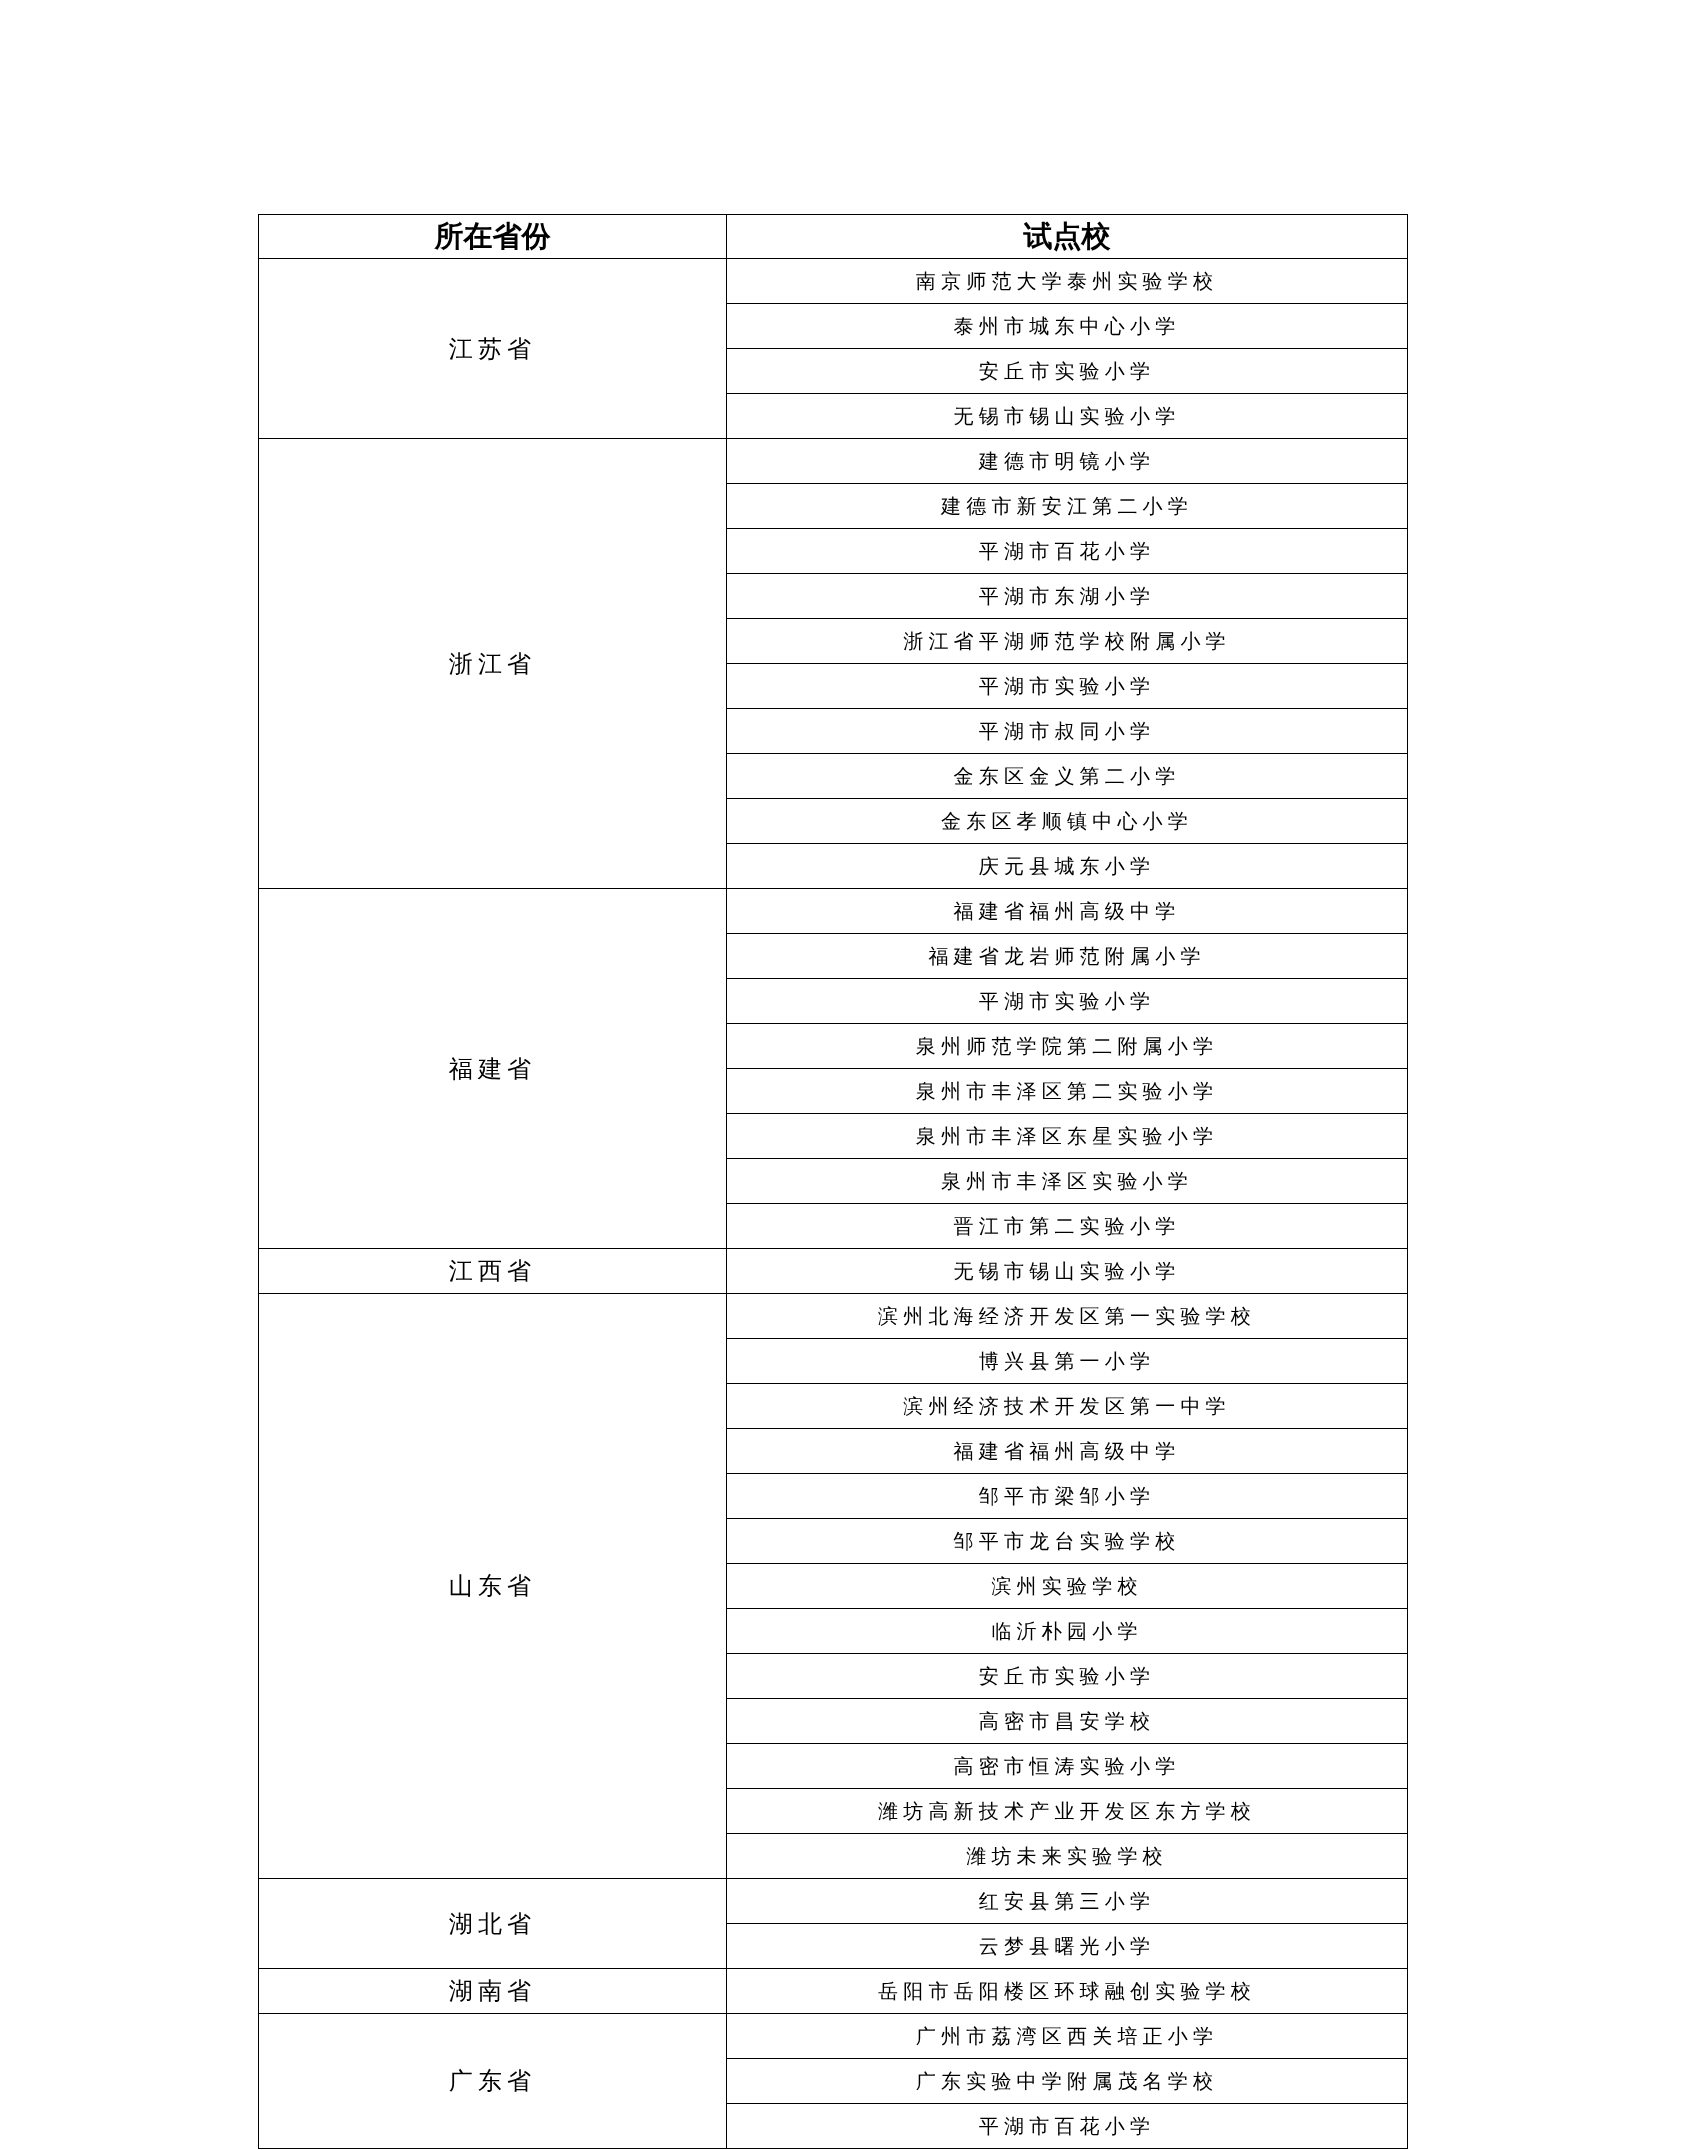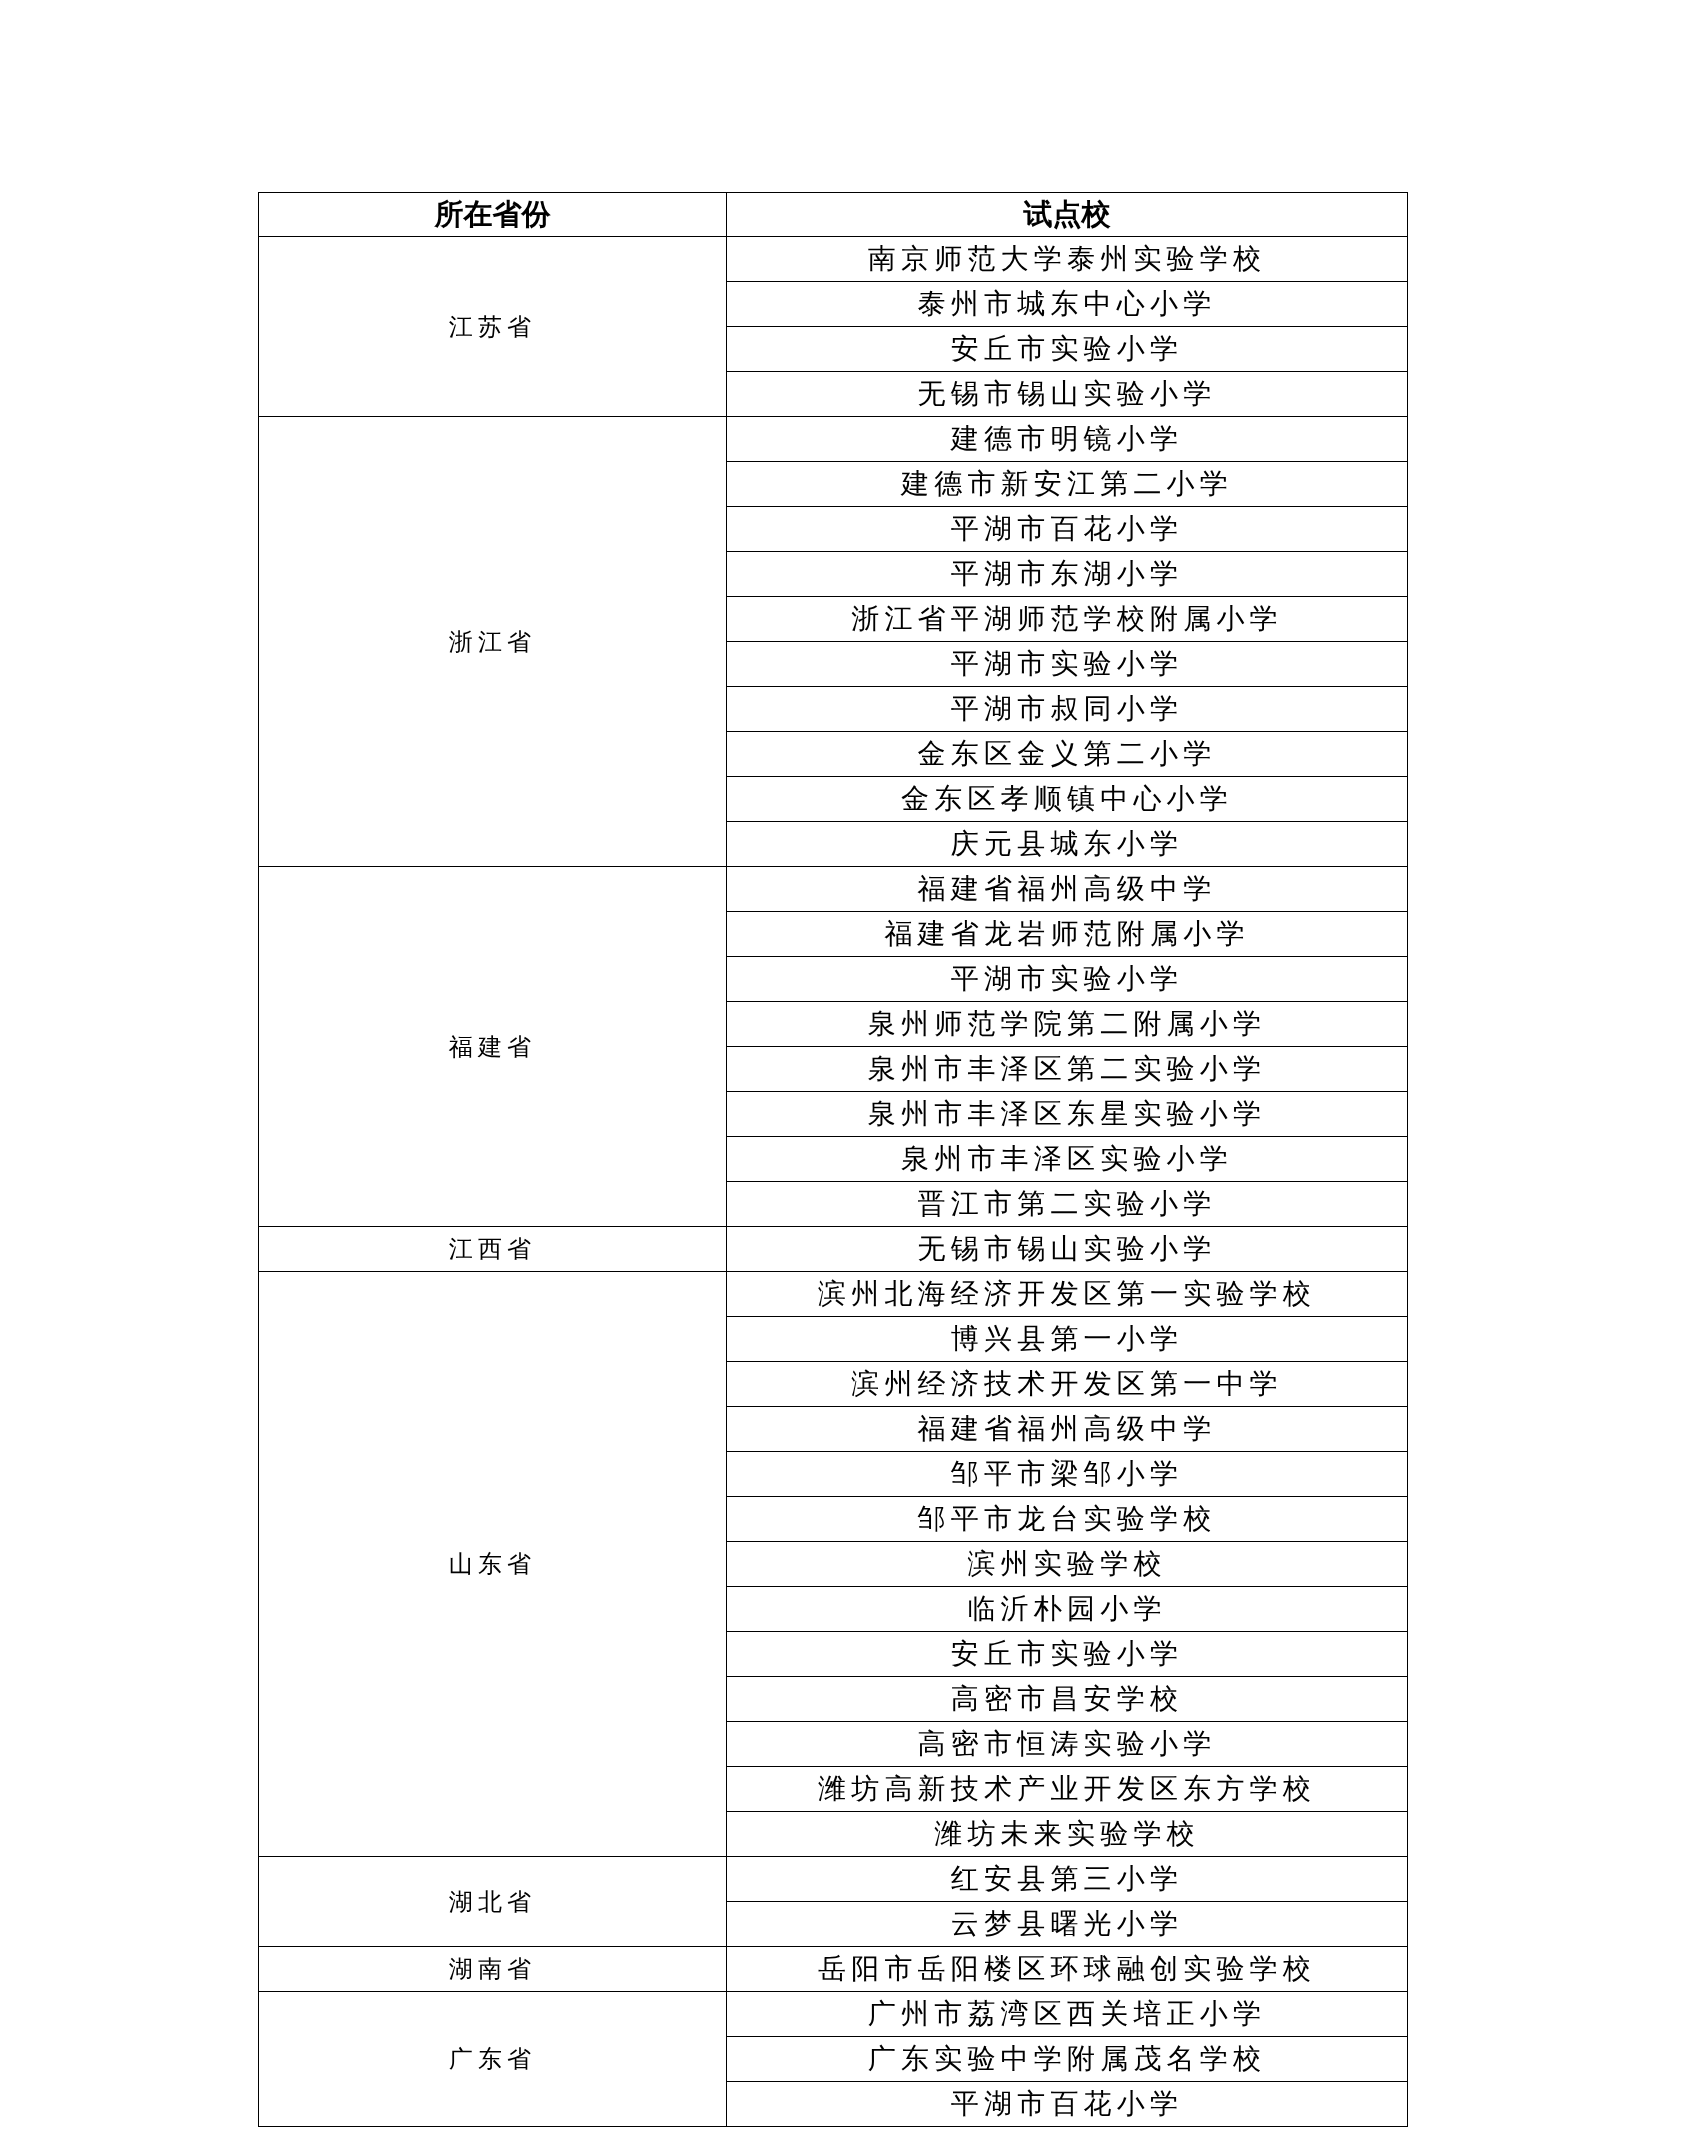--- a/index.html
+++ b/index.html
@@ -18,21 +18,21 @@
   .page {
     position: absolute;
     left: 0; top: 0;
     width: 1707px;
     height: 2414px;
     background: #ffffff;
   }
   table.pilot-table {
     position: absolute;
     left: 258px;
-    top: 192px;
+    top: 214px;
     width: 1149px;
     border-collapse: collapse;
     table-layout: fixed;
   }
   table.pilot-table col.c1 { width: 468px; }
   table.pilot-table col.c2 { width: 681px; }
   table.pilot-table th,
   table.pilot-table td {
     border: 1.7px solid #000000;
     text-align: center;
@@ -42,21 +42,21 @@
   }
   table.pilot-table th {
     height: 43px;
     font-family: "DejaVu Sans", "Liberation Sans", sans-serif;
     font-weight: bold;
     font-size: 29px;
     letter-spacing: 0;
   }
   table.pilot-table td {
     height: 44px;
-    font-size: 28px;
+    font-size: 20px;
     letter-spacing: 5.2px;
     font-weight: normal;
   }
   table.pilot-table td.province {
     font-size: 24px;
     letter-spacing: 5.2px;
   }
 </style>
 </head>
 <body>

